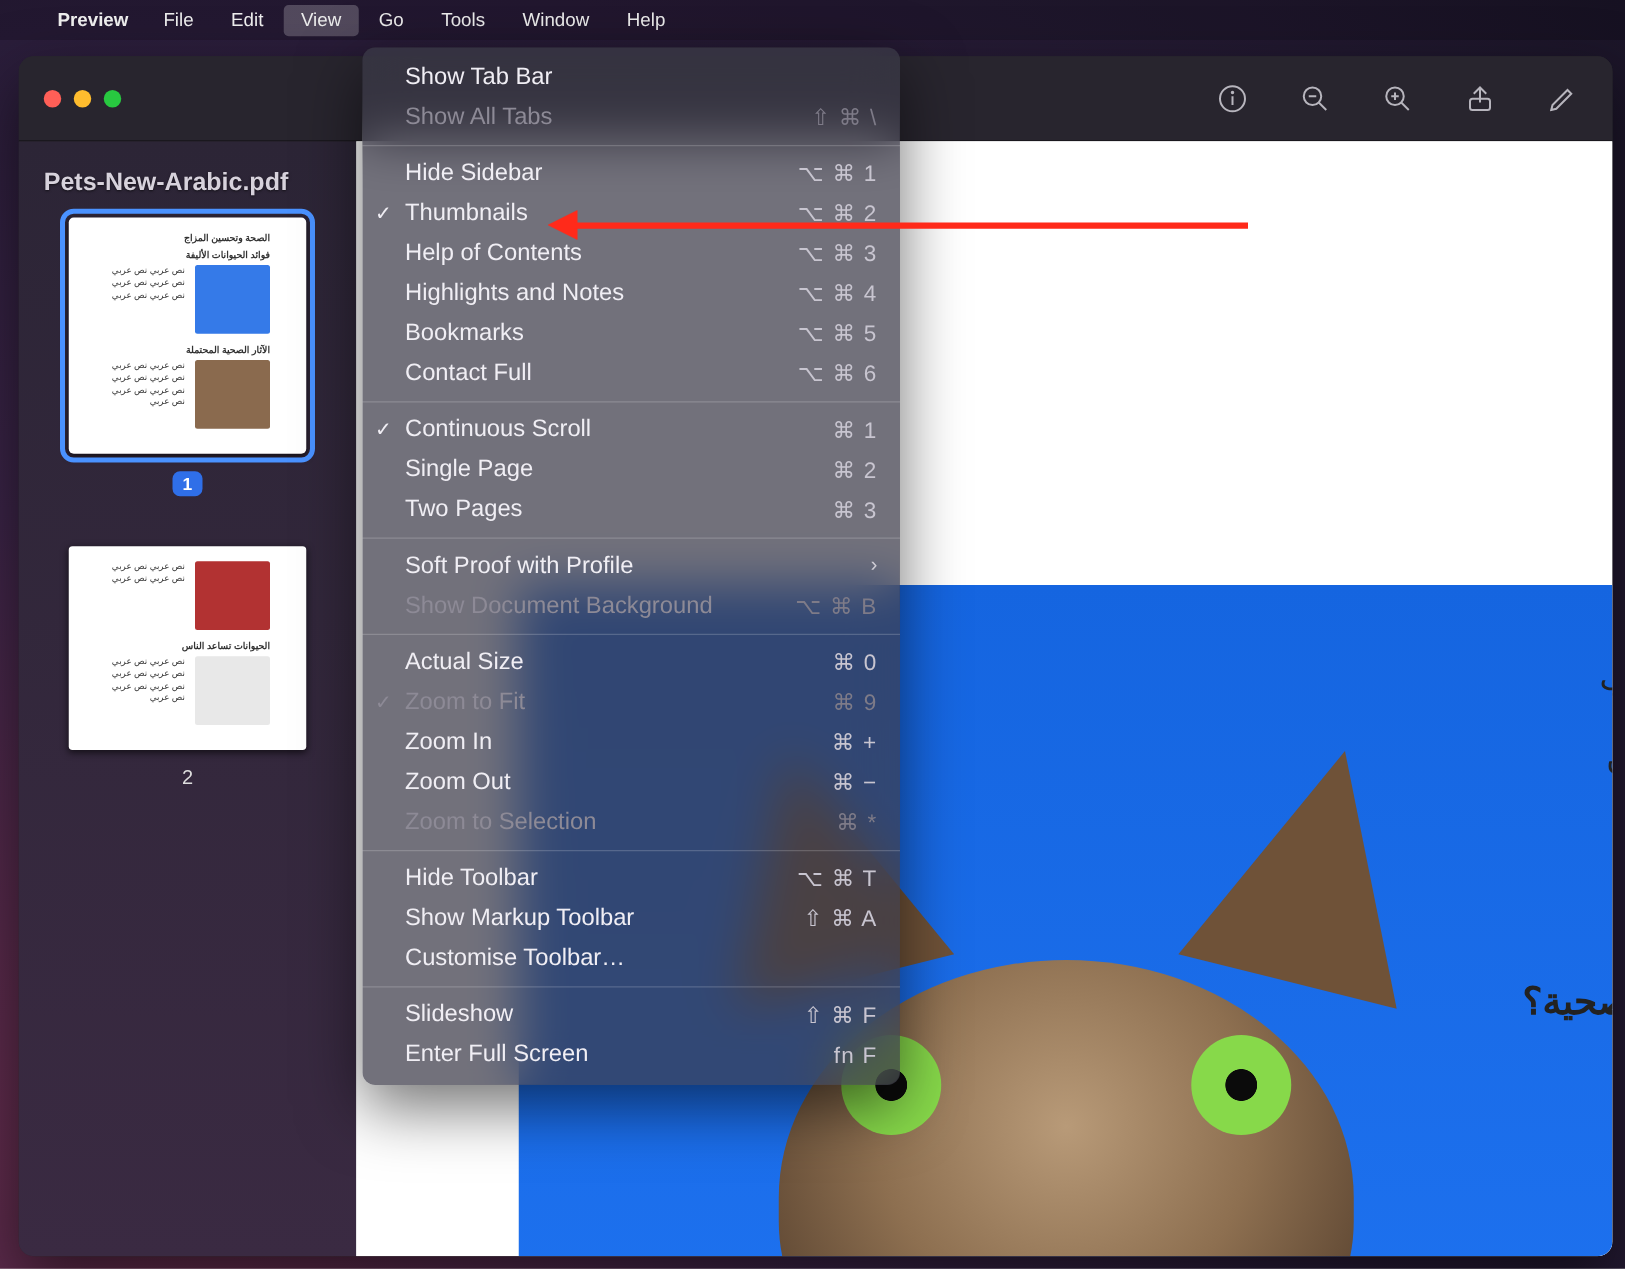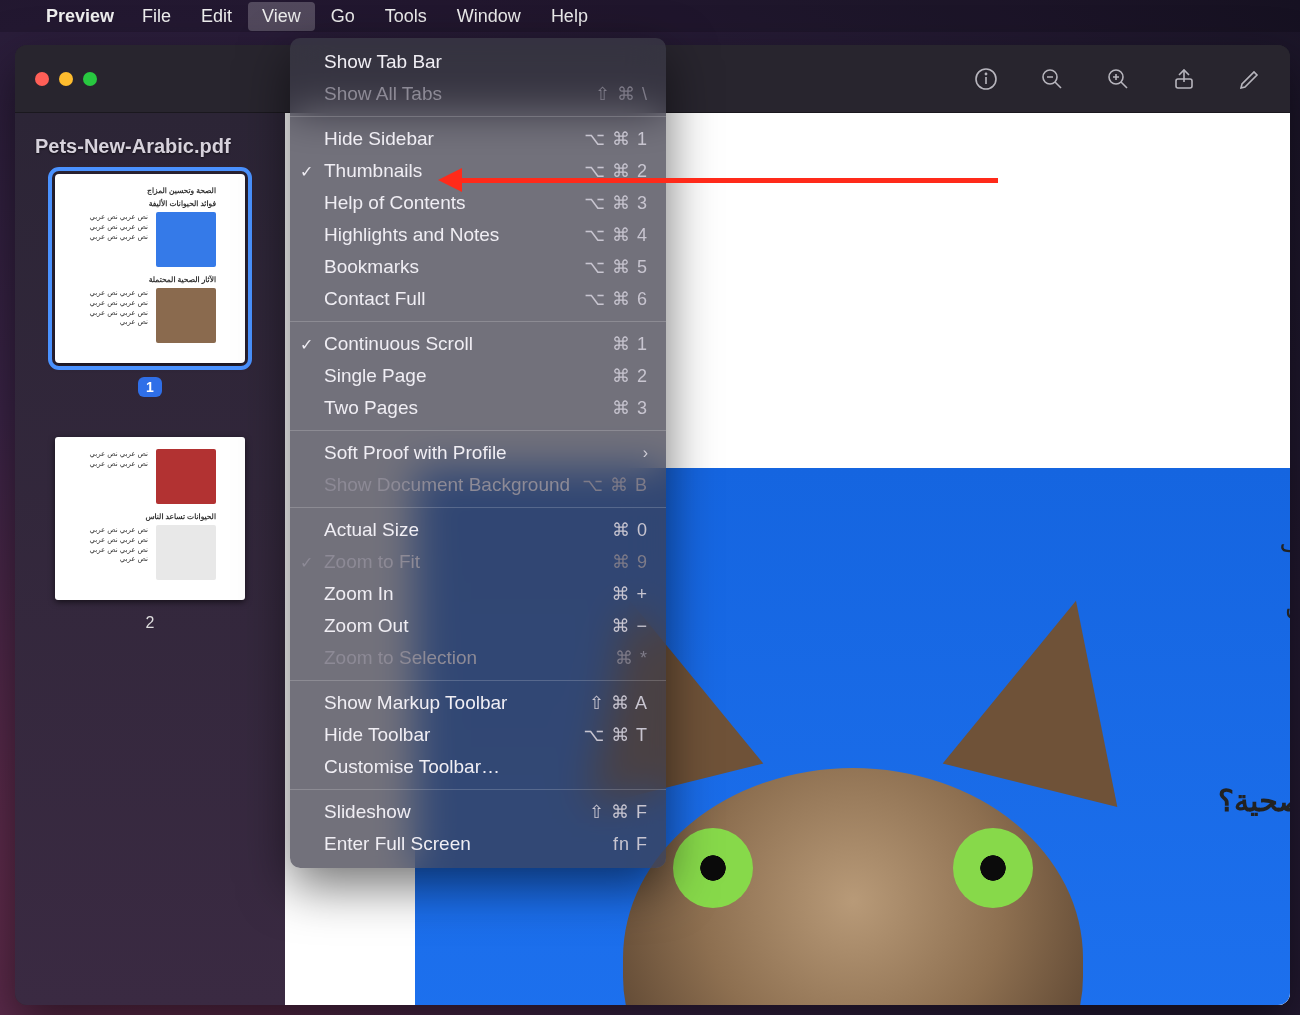--- a/index.html
+++ b/index.html
@@ -7,21 +7,21 @@
     width:1300px; height:1015px;
     background: radial-gradient(circle at 10% 90%, #6b2e4e 0%, #3b2447 35%, #2a1d3a 60%, #1b1528 100%);
     overflow:hidden; position:relative; color:#e6e4ea;
   }
 
   
   .menubar {
     position:absolute; top:0; left:0; right:0; height:32px;
     display:flex; align-items:center; padding:0 18px; gap:2px;
     background: rgba(0,0,0,0.15);
-    font-size:18px; color:#eee;
+    font-size:15px; color:#eee;
   }
   .menubar .apple { font-size:20px; margin-right:14px; }
   .menubar .appname { font-weight:700; padding:4px 12px; }
   .menubar .mitem { padding:4px 14px; border-radius:4px; }
   .menubar .mitem.selected { background: rgba(255,255,255,0.22); }
 
   
   .window {
     position:absolute; top:45px; left:15px; width:1275px; height:960px;
     border-radius:12px; overflow:hidden;
@@ -107,21 +107,21 @@
     top:200px;
   }
   .cat .eye.l{ left:120px;} .cat .eye.r{ right:120px;}
   .side-text {
     position:absolute; right:-14px; direction:rtl; color:#222; font-size:26px;
   }
   .st1 { top:415px; } .st2{ top:478px; } .st3{ top:670px; font-size:30px; font-weight:600;}
 
   
   .dropdown {
-    position:absolute; left:290px; top:38px; width:376px;
+    position:absolute; left:290px; top:38px; width:430px;
     background: rgba(60,58,72,0.72);
     backdrop-filter: blur(20px);
     border-radius:10px; padding:8px 0;
     box-shadow:0 18px 50px rgba(0,0,0,0.55);
     font-size:19px; color:#f0eef4;
   }
   .dropdown .sep { height:1px; background:rgba(255,255,255,0.18); margin:6px 0; }
   .dropdown .item {
     display:flex; align-items:center; padding:5px 18px 5px 34px;
     position:relative; white-space:nowrap;
@@ -339,26 +339,26 @@
     <div class="item">
       <span class="label">Zoom Out</span>
       <span class="keys">⌘ −</span>
     </div>
     <div class="item disabled">
       <span class="label">Zoom to Selection</span>
       <span class="keys">⌘ *</span>
     </div>
     <div class="sep"></div>
     <div class="item">
+      <span class="label">Hide Toolbar</span>
+      <span class="keys">⌥ ⌘ T</span>
+    </div>
+    <div class="item">
       <span class="label">Show Markup Toolbar</span>
       <span class="keys">⇧ ⌘ A</span>
-    </div>
-    <div class="item">
-      <span class="label">Hide Toolbar</span>
-      <span class="keys">⌥ ⌘ T</span>
     </div>
     <div class="item">
       <span class="label">Customise Toolbar…</span>
       <span class="keys"></span>
     </div>
     <div class="sep"></div>
     <div class="item">
       <span class="label">Slideshow</span>
       <span class="keys">⇧ ⌘ F</span>
     </div>

